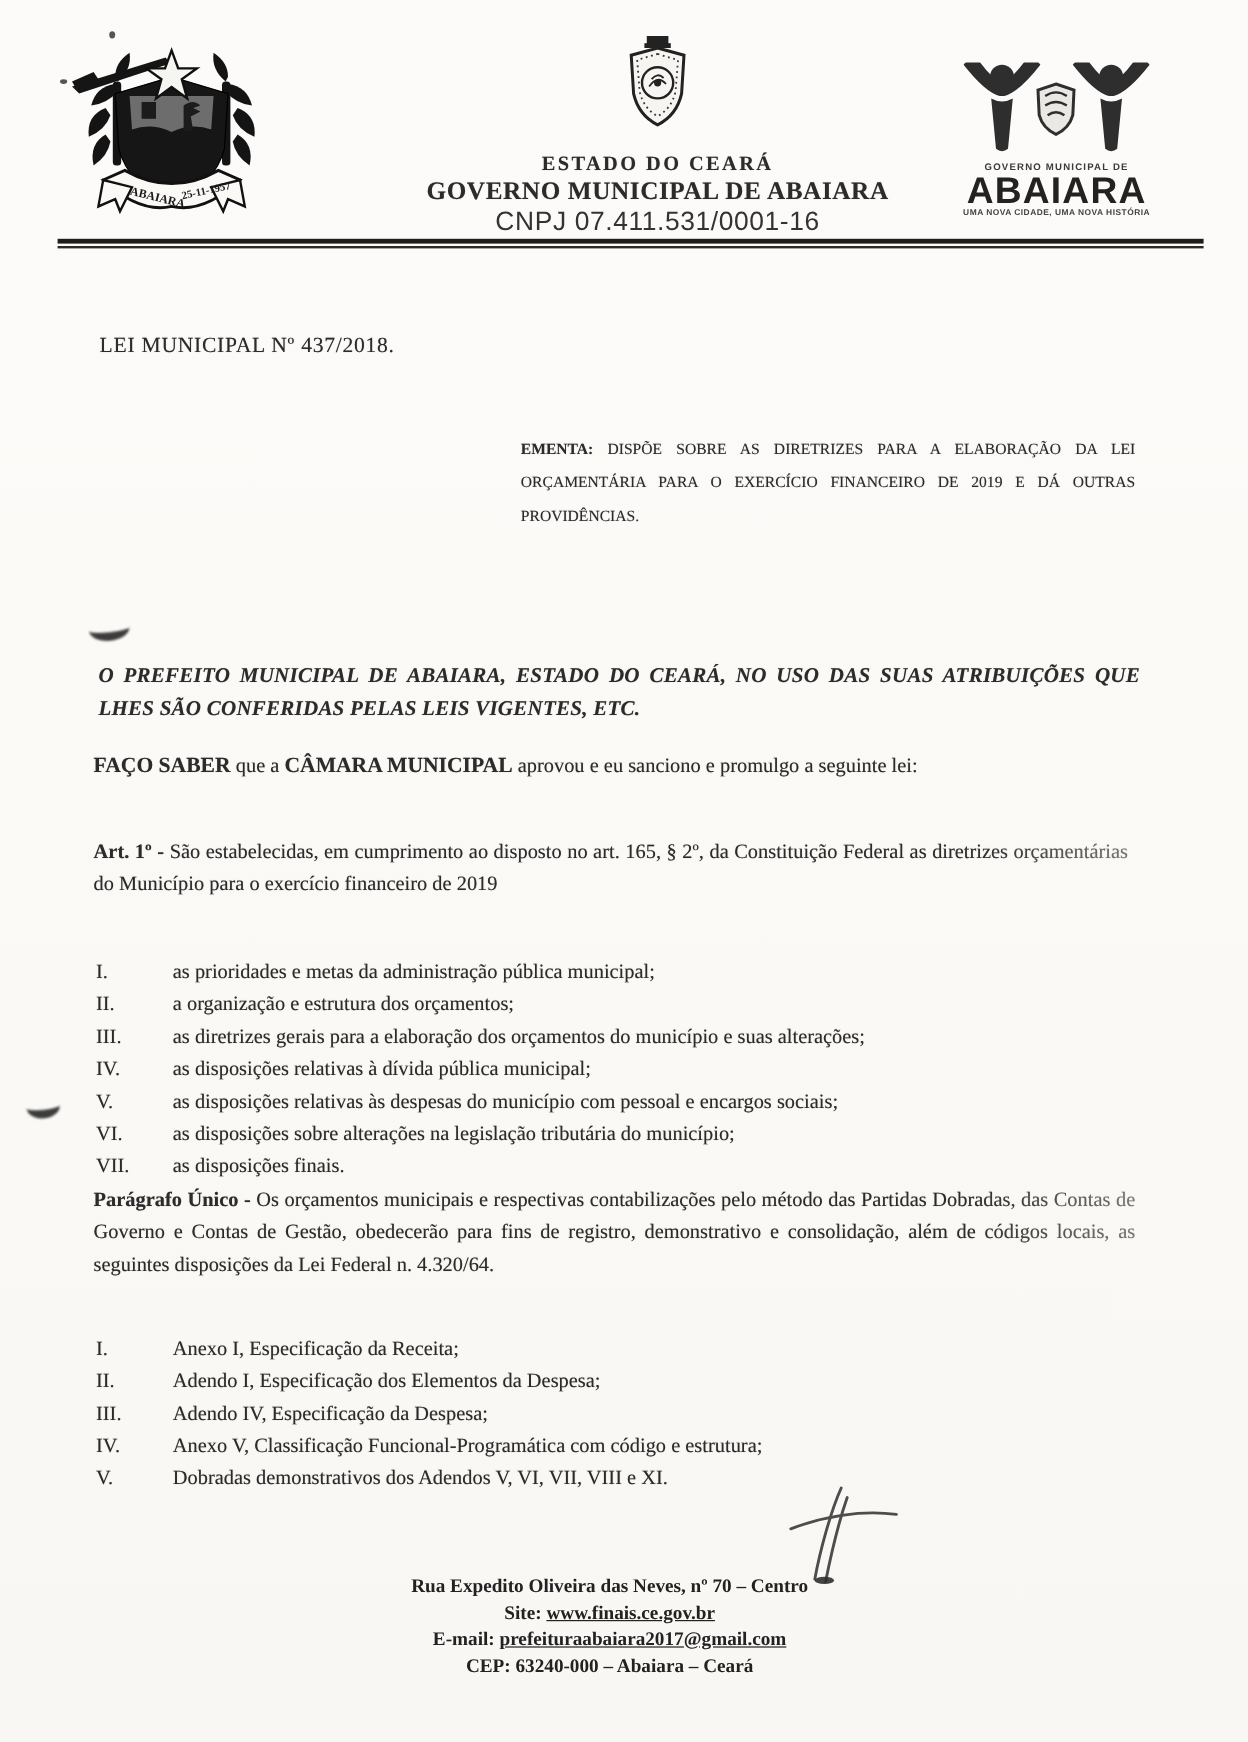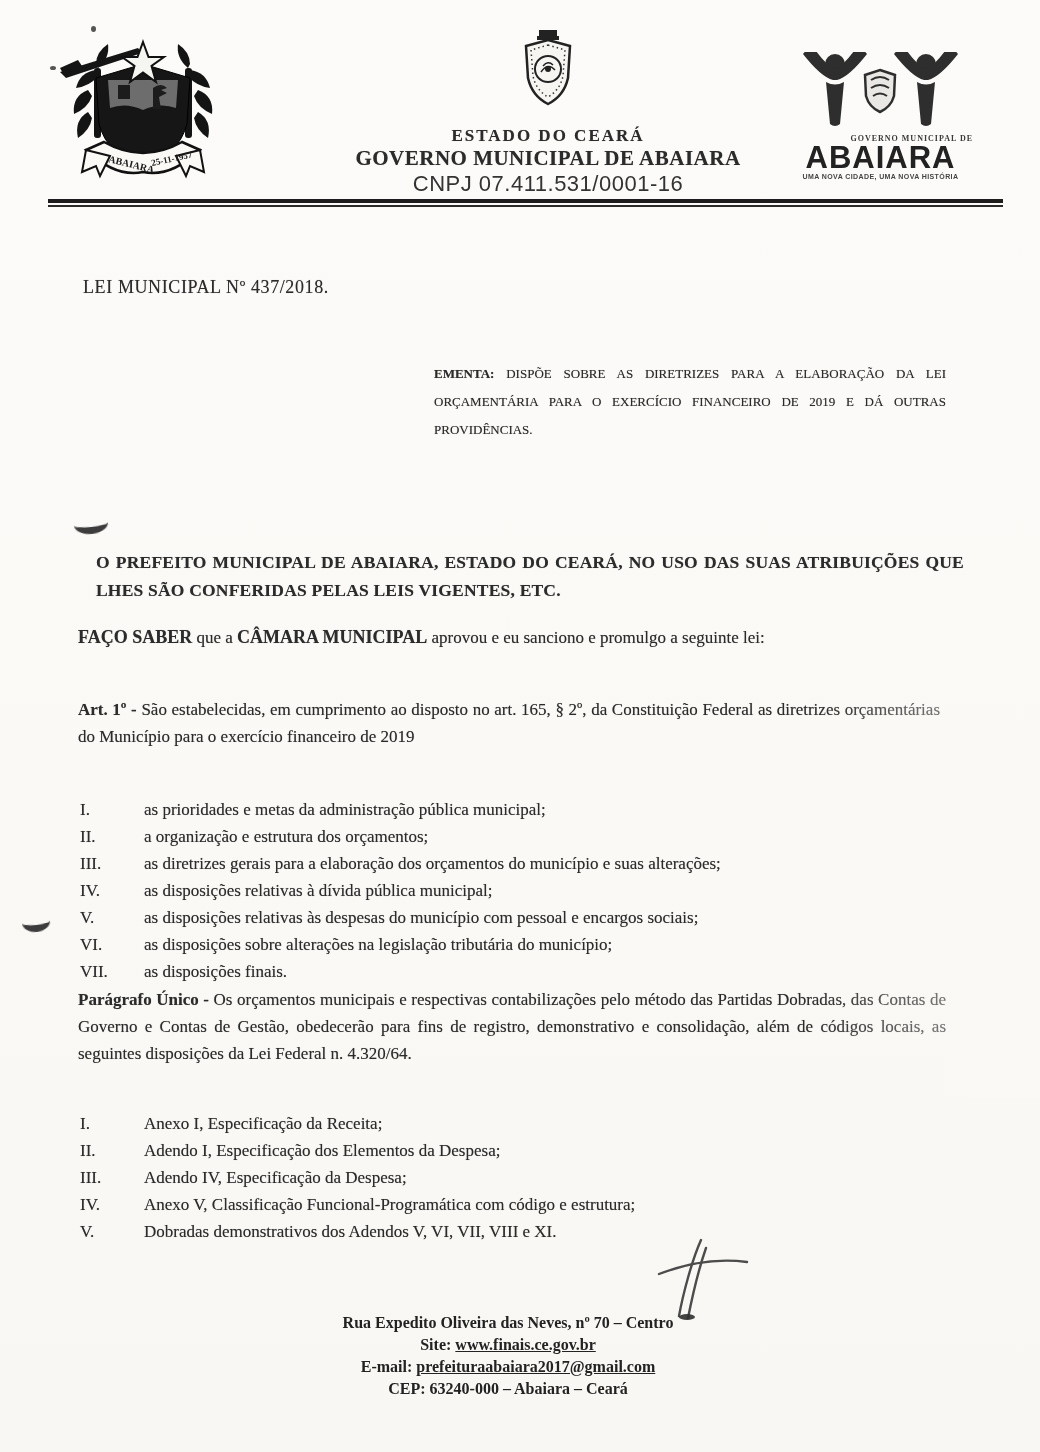--- a/index.html
+++ b/index.html
@@ -14,21 +14,21 @@
   .doc{color:#2b2b2b;text-shadow:0 0 0.7px rgba(70,70,70,0.5);}
   .b{font-weight:bold;}
   .just{text-align:justify;}
   
   .estado{font-size:17px;letter-spacing:2px;font-weight:600;}
   .governo{font-size:21px;font-weight:bold;letter-spacing:0.5px;white-space:nowrap;}
   .cnpj{font-family:"Liberation Sans", sans-serif;font-size:22px;color:#333;letter-spacing:0.5px;}
   .center-head{left:0;top:28px;width:1040px;text-align:center;padding-left:28px;}
   .rule{left:48px;top:199px;width:955px;height:8px;
         border-top:4px solid #1d1d1d;border-bottom:2px solid #2a2a2a;box-sizing:border-box;}
-  .logo-top{font-family:Liberation Serif, serif;font-size:8px;font-weight:bold;letter-spacing:1px;color:#3a3a3a;text-align:right;}
+  .logo-top{font-family:Liberation Sans, sans-serif;font-size:8px;font-weight:bold;letter-spacing:1px;color:#3a3a3a;text-align:center;}
   .logo-name{font-family:"Liberation Sans", sans-serif;font-size:31px;font-weight:900;letter-spacing:1px;color:#222;text-align:center;line-height:30px;}
   .logo-slogan{font-family:"Liberation Sans", sans-serif;font-size:7px;font-weight:bold;letter-spacing:0.4px;color:#444;text-align:center;}
   
   .law-number{font-size:18px;letter-spacing:0.6px;margin-top:37px;}
   .ementa{font-size:13px;line-height:28px;}
   .preamble{font-size:17.5px;line-height:28px;font-weight:bold;letter-spacing:0.2px;}
   .para{font-size:17px;line-height:27px;}
   .li{display:flex;font-size:17px;line-height:27px;}
   .li .num{width:64px;flex:none;}
   
@@ -129,21 +129,21 @@
 
   <div class="abs rule"></div>
 
   <div class="abs doc law-number" style="left:83px;top:240px;">LEI MUNICIPAL Nº 437/2018.</div>
 
   <div class="abs doc ementa just" style="left:434px;top:360px;width:512px;">
     <span class="b">EMENTA:</span>
     <span>DISPÕE SOBRE AS DIRETRIZES PARA A ELABORAÇÃO DA LEI ORÇAMENTÁRIA PARA O EXERCÍCIO FINANCEIRO DE 2019 E DÁ OUTRAS PROVIDÊNCIAS.</span>
   </div>
 
-  <div class="abs doc preamble just" style="left:96px;top:548px;width:868px;">O PREFEITO MUNICIPAL DE ABAIARA, ESTADO DO CEARÁ, NO USO DAS SUAS ATRIBUIÇÕES QUE LHES SÃO CONFERIDAS PELAS LEIS VIGENTES, ETC.</div>
+  <div class="abs doc preamble just" style="left:82px;top:548px;width:868px;font-style:italic;">O PREFEITO MUNICIPAL DE ABAIARA, ESTADO DO CEARÁ, NO USO DAS SUAS ATRIBUIÇÕES QUE LHES SÃO CONFERIDAS PELAS LEIS VIGENTES, ETC.</div>
 
   <div class="abs doc para" style="left:78px;top:624px;width:880px;">
     <span class="b" style="font-size:18px;">FAÇO SABER</span>
     <span>que a</span>
     <span class="b" style="font-size:18px;">CÂMARA MUNICIPAL</span>
     <span>aprovou e eu sanciono e promulgo a seguinte lei:</span>
   </div>
 
   <div class="abs doc para just" style="left:78px;top:696px;width:862px;">
     <span class="b">Art. 1º -</span>

